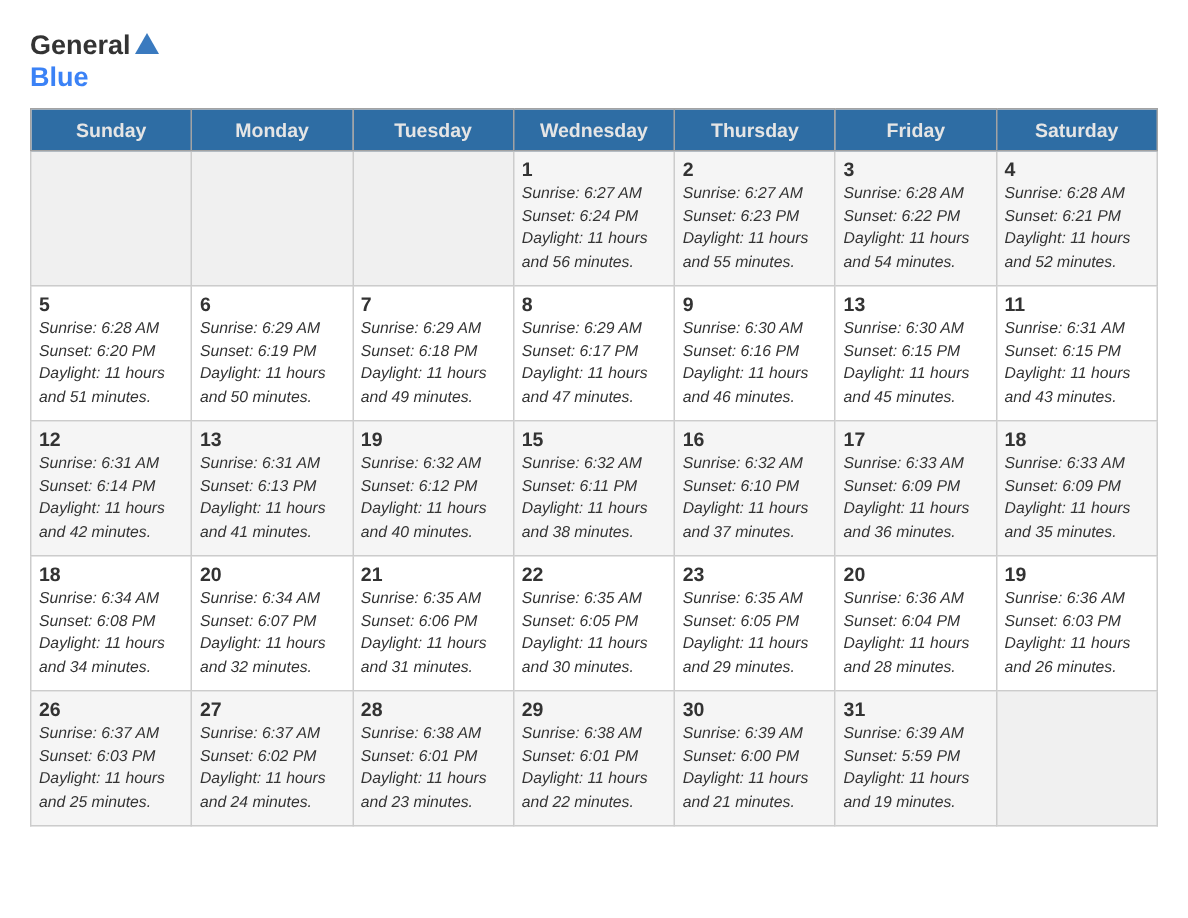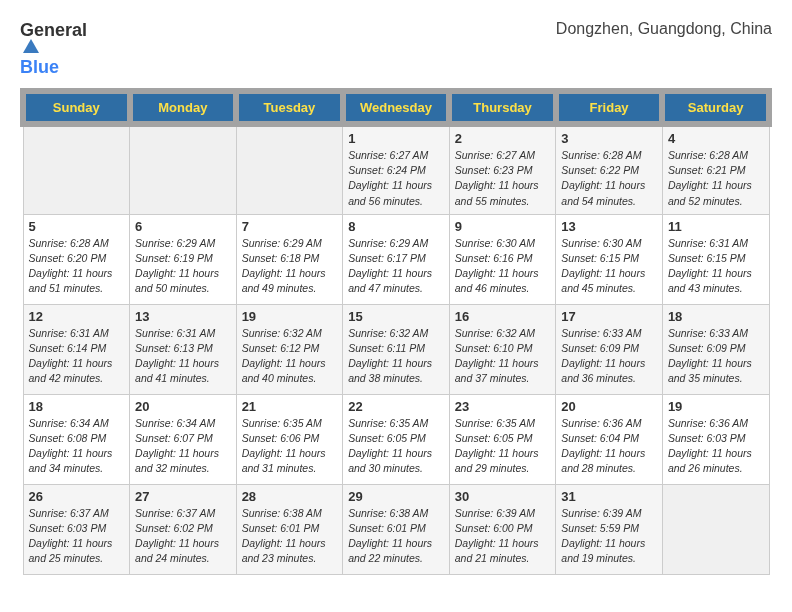--- a/index.html
+++ b/index.html
@@ -16,22 +16,21 @@
       align-items: flex-start;
       margin-bottom: 10px;
     }
     .logo {
       display: flex;
       flex-direction: column;
       align-items: flex-start;
     }
     .logo-row {
       display: flex;
-      align-items: flex-start;
-      flex-direction: column;
+      align-items: flex-end;
     }
     .title-area {
       text-align: right;
     }
     .title-area h1 {
       font-size: 36px;
       font-weight: bold;
       color: #222;
     }
     .title-area h2 {
@@ -39,25 +38,25 @@
       font-weight: normal;
       color: #444;
     }
     .calendar-table {
       width: 100%;
       border-collapse: collapse;
       table-layout: fixed;
     }
     .calendar-table thead tr th {
       background-color: #2e6da4;
-      color: #fde047;
+      color: #e5e5e5;
       text-align: center;
       padding: 6px 4px;
       font-size: 13px;
-      border: 6px solid #a3a3a3;
+      border: 1px solid #a3a3a3;
     }
     .calendar-table tbody tr td {
       vertical-align: top;
       padding: 4px 5px;
       border: 1px solid #ccc;
       font-size: 11px;
       color: #333;
       height: 90px;
       background: #fff;
     }
@@ -94,21 +93,20 @@
         <svg width="16" height="14" viewBox="0 0 16 14">
             <polygon points="8,0 16,14 0,14" fill="#3a7abf"></polygon>
           </svg>
       </span>
     </div>
     <div>
       <span style="font-size:18px;font-weight:bold;color:#3b82f6;">Blue</span>
     </div>
   </div>
   <div class="title-area">
-    <h2>Dongzhen, Guangdong, China</h2>
   </div>
 </div>
 
 <table class="calendar-table">
   <thead>
     <tr>
     <th>Sunday</th>
         <th>Monday</th>
         <th>Tuesday</th>
         <th>Wednesday</th>

